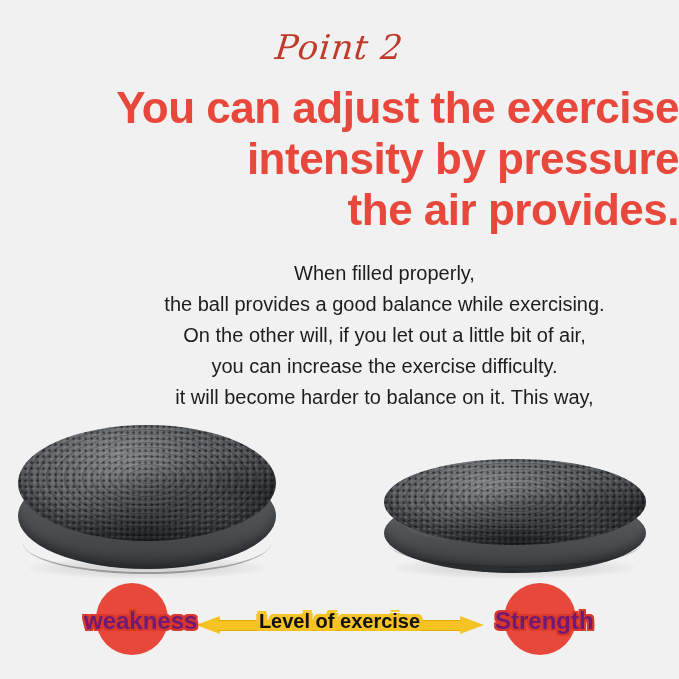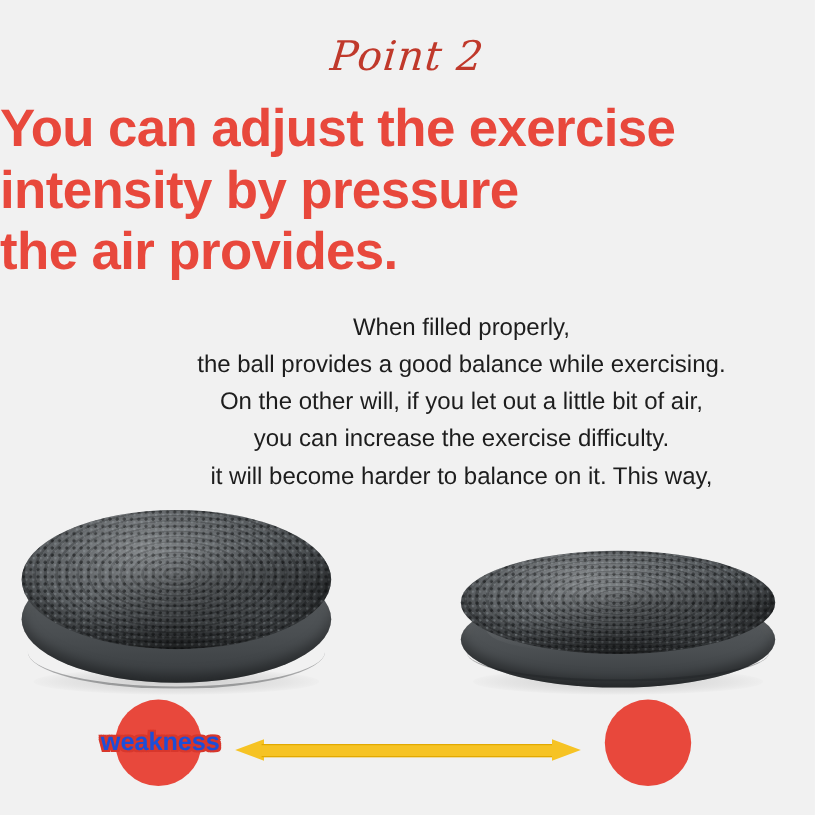--- a/index.html
+++ b/index.html
@@ -36,21 +36,21 @@
     line-height: 1;
     transform: skewX(-6deg);
   }
 
   
   .headline {
     position: absolute;
     top: 82px;
     left: 0;
     width: 679px;
-    text-align: left;
+    text-align: right;
     color: #e8483c;
     font-family: "Liberation Sans", sans-serif;
     font-weight: bold;
     font-size: 44px;
     line-height: 51px;
     letter-spacing: -0.5px;
   }
   .headline .hl-line { display: block; }
 
   
@@ -193,22 +193,22 @@
     background: #e8483c;
   }
   .scale-circle.weak     { left: 96px; }
   .scale-circle.strength { left: 504px; }
 
   .scale-label {
     position: absolute;
     top: 24px;
     font-family: "Liberation Sans", sans-serif;
     font-weight: bold;
-    font-size: 21px;
-    color: #1d4ed8;
+    font-size: 24px;
+    color: #701a75;
     white-space: nowrap;
     text-shadow:
       -2px -2px 0 #d8372c,  2px -2px 0 #d8372c,
       -2px  2px 0 #d8372c,  2px  2px 0 #d8372c,
       -2px  0   0 #d8372c,  2px  0   0 #d8372c,
        0   -2px 0 #d8372c,  0    2px 0 #d8372c;
   }
   .scale-label.weak     { left: 84px; }
   .scale-label.strength { left: 495px; }
 
@@ -312,17 +312,19 @@
     <div class="scale-circle strength"></div>
 
     <div class="arrow-track">
       <div class="arrow-head left"></div>
       <div class="arrow-bar"></div>
       <div class="arrow-head right"></div>
     </div>
 
     <div class="scale-label weak">weakness</div>
 
-
+    <div class="scale-center-label">Level of exercise</div>
+
+    <div class="scale-label strength">Strength</div>
 
   </div>
 
 </div>
 
 </body></html>

